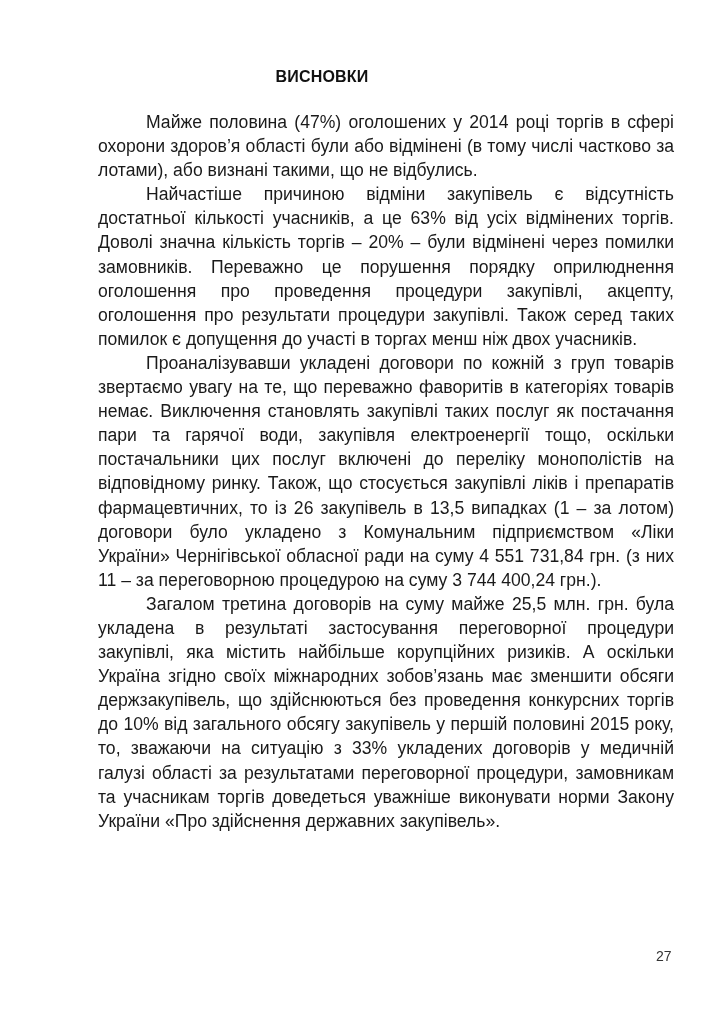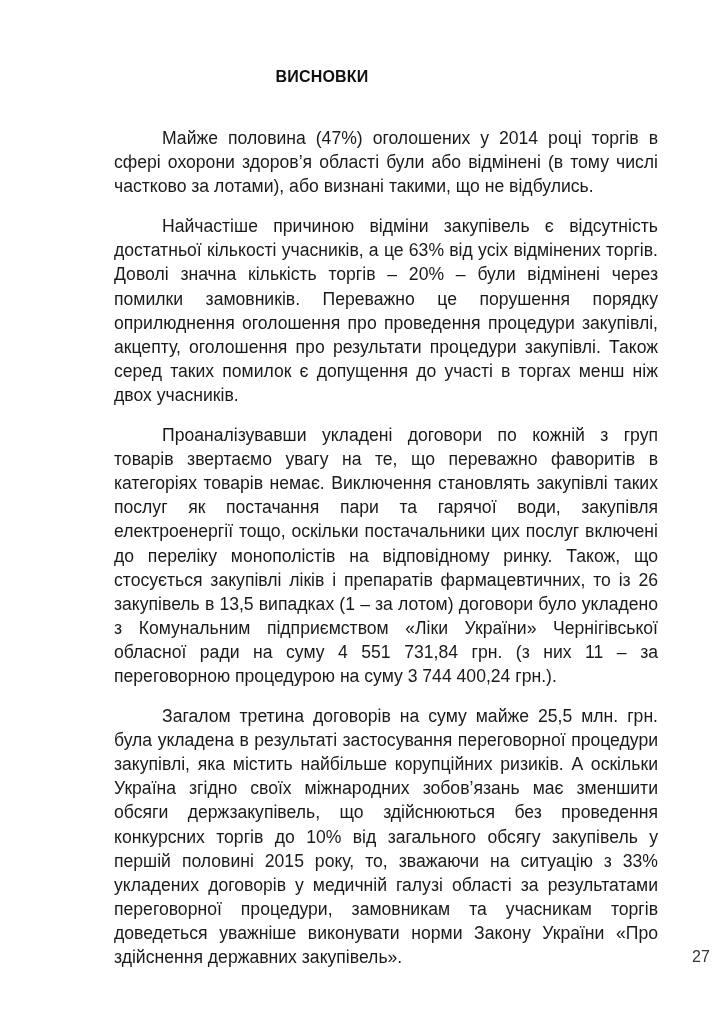--- a/index.html
+++ b/index.html
@@ -11,25 +11,25 @@
     }
     .title {
       position: absolute; top: 68px; left: 0; width: 644px;
       text-align: center; font-weight: bold; font-size: 16px; letter-spacing: 0.2px;
       color: #111;
     }
     .body-text {
       position: absolute; top: 110px; left: 98px; width: 576px;
     }
     .para {
-      margin: 16px; font-size: 17.6px; line-height: 24.1px; text-align: justify;
+      margin: 0; font-size: 17.6px; line-height: 24.1px; text-align: justify;
       text-indent: 48px; color: #1a1a1a; word-spacing: 0px;
     }
     .page-number {
-      position: absolute; top: 948px; left: 692px; font-size: 16px; color: #333;
+      position: absolute; top: 948px; left: 656px; font-size: 14px; color: #333;
     }
   </style>
 </head>
 <body>
 
 <div class="page">
   <div class="title">ВИСНОВКИ</div>
   <div class="body-text">
     <p class="para">Майже половина (47%) оголошених у 2014 році торгів в сфері охорони здоров’я області  були або відмінені (в тому числі частково за лотами), або визнані такими, що не відбулись.</p>
     <p class="para">Найчастіше причиною відміни закупівель є відсутність достатньої кількості учасників, а це 63% від усіх відмінених торгів. Доволі значна кількість торгів – 20% – були відмінені через помилки замовників. Переважно це порушення порядку оприлюднення оголошення про проведення процедури закупівлі, акцепту, оголошення про результати процедури закупівлі. Також серед таких помилок є допущення до участі в торгах менш ніж двох учасників.</p>

